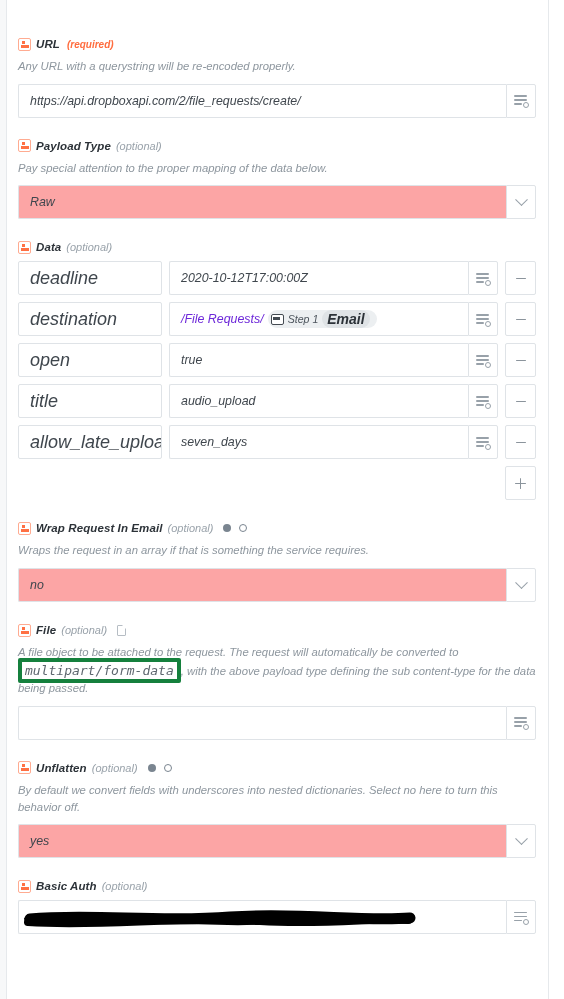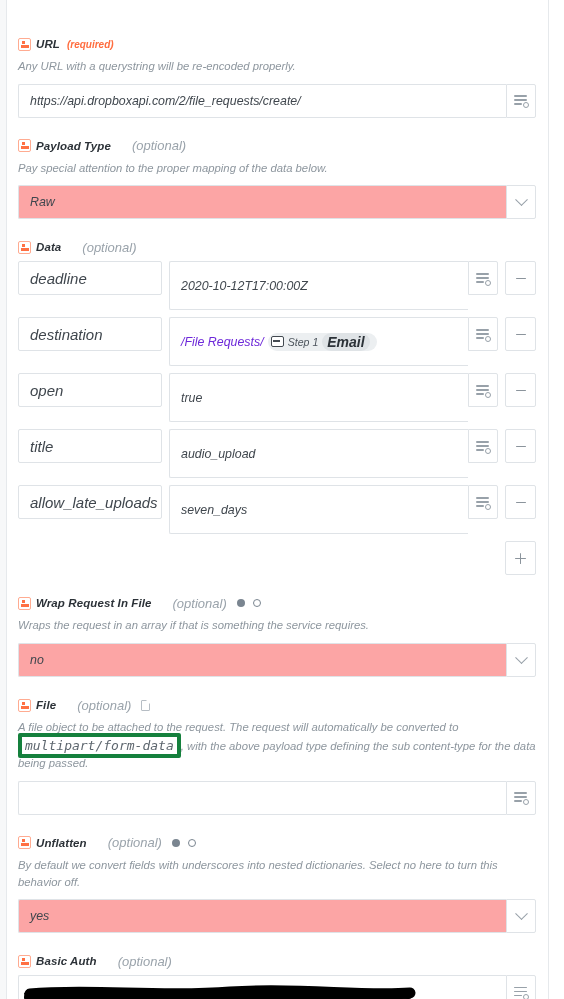--- a/index.html
+++ b/index.html
@@ -54,21 +54,21 @@
     content: "";
     position: absolute; left: 1.5px; top: 6px;
     width: 8px; height: 3px;
     background: #ff7043;
     box-shadow: 0 0 0 0 transparent;
   }
   .lbl-text {
     font-size: 11.5px; font-weight: bold; color: #2c3238; letter-spacing: 0.1px;
   }
   .lbl-req { font-size: 10px; color: #ff6d3f; font-weight: bold; margin-left: 2px; }
-  .lbl-opt { font-size: 13px; color: #9aa3ab; margin-left: 16px; }
+  .lbl-opt { font-size: 11px; color: #9aa3ab; margin-left: 0; }
 
   .dot-filled {
     display: inline-block; width: 8px; height: 8px; border-radius: 50%;
     background: #7a8590; margin-left: 5px; vertical-align: middle;
   }
   .dot-hollow {
     display: inline-block; width: 8px; height: 8px; border-radius: 50%;
     border: 1.4px solid #7a8590; background: transparent;
     margin-left: 3px; vertical-align: middle;
   }
@@ -157,26 +157,26 @@
     border-bottom: 1.6px solid #98a1a9;
     transform: rotate(45deg) translate(-2px,-2px);
   }
 
   
   .kv-row { display: flex; align-items: stretch; gap: 7px; margin-bottom: 7px; }
   .kv-key {
     flex: 0 0 144px; height: 34px;
     border: 1px solid #dfe3e7; background: #fff;
     display: flex; align-items: center; padding: 0 11px;
-    font-size: 15px; color: #3f464d; border-radius: 2px;
+    font-size: 18px; color: #3f464d; border-radius: 2px;
     overflow: hidden; white-space: nowrap;
   }
   .kv-val-wrap { flex: 1 1 auto; display: flex; min-width: 0; }
   .kv-val {
-    flex: 1 1 auto; min-width: 0; height: 49px;
+    flex: 1 1 auto; min-width: 0; height: 34px;
     border: 1px solid #dfe3e7; border-right: none; background: #fff;
     display: flex; align-items: center; padding: 0 11px;
     font-size: 12.4px; color: #3f464d;
     border-radius: 2px 0 0 2px;
     overflow: hidden; white-space: nowrap;
   }
   .sq-btn {
     flex: 0 0 31px; width: 31px; height: 34px;
     border: 1px solid #dfe3e7; background: #fff; border-radius: 2px;
     display: flex; align-items: center; justify-content: center;
@@ -390,21 +390,21 @@
             <span class="plus-g"></span>
           </div>
       </div>
     </div>
 
     <div class="spacer-20"></div>
 
     <div class="field">
       <div class="lbl-row">
         <span class="lbl-icon"></span>
-        <span class="lbl-text">Wrap Request In File</span>
+        <span class="lbl-text">Wrap Request In Email</span>
         <span class="lbl-opt">(optional)</span>
         <span class="dot-filled"></span>
         <span class="dot-hollow"></span>
       </div>
       <p class="desc">Wraps the request in an array if that is something the service requires.</p>
       <div class="sel-wrap">
         <div class="sel-val">no</div>
         <div class="sel-arrow">
             <span class="chev"></span>
           </div>

